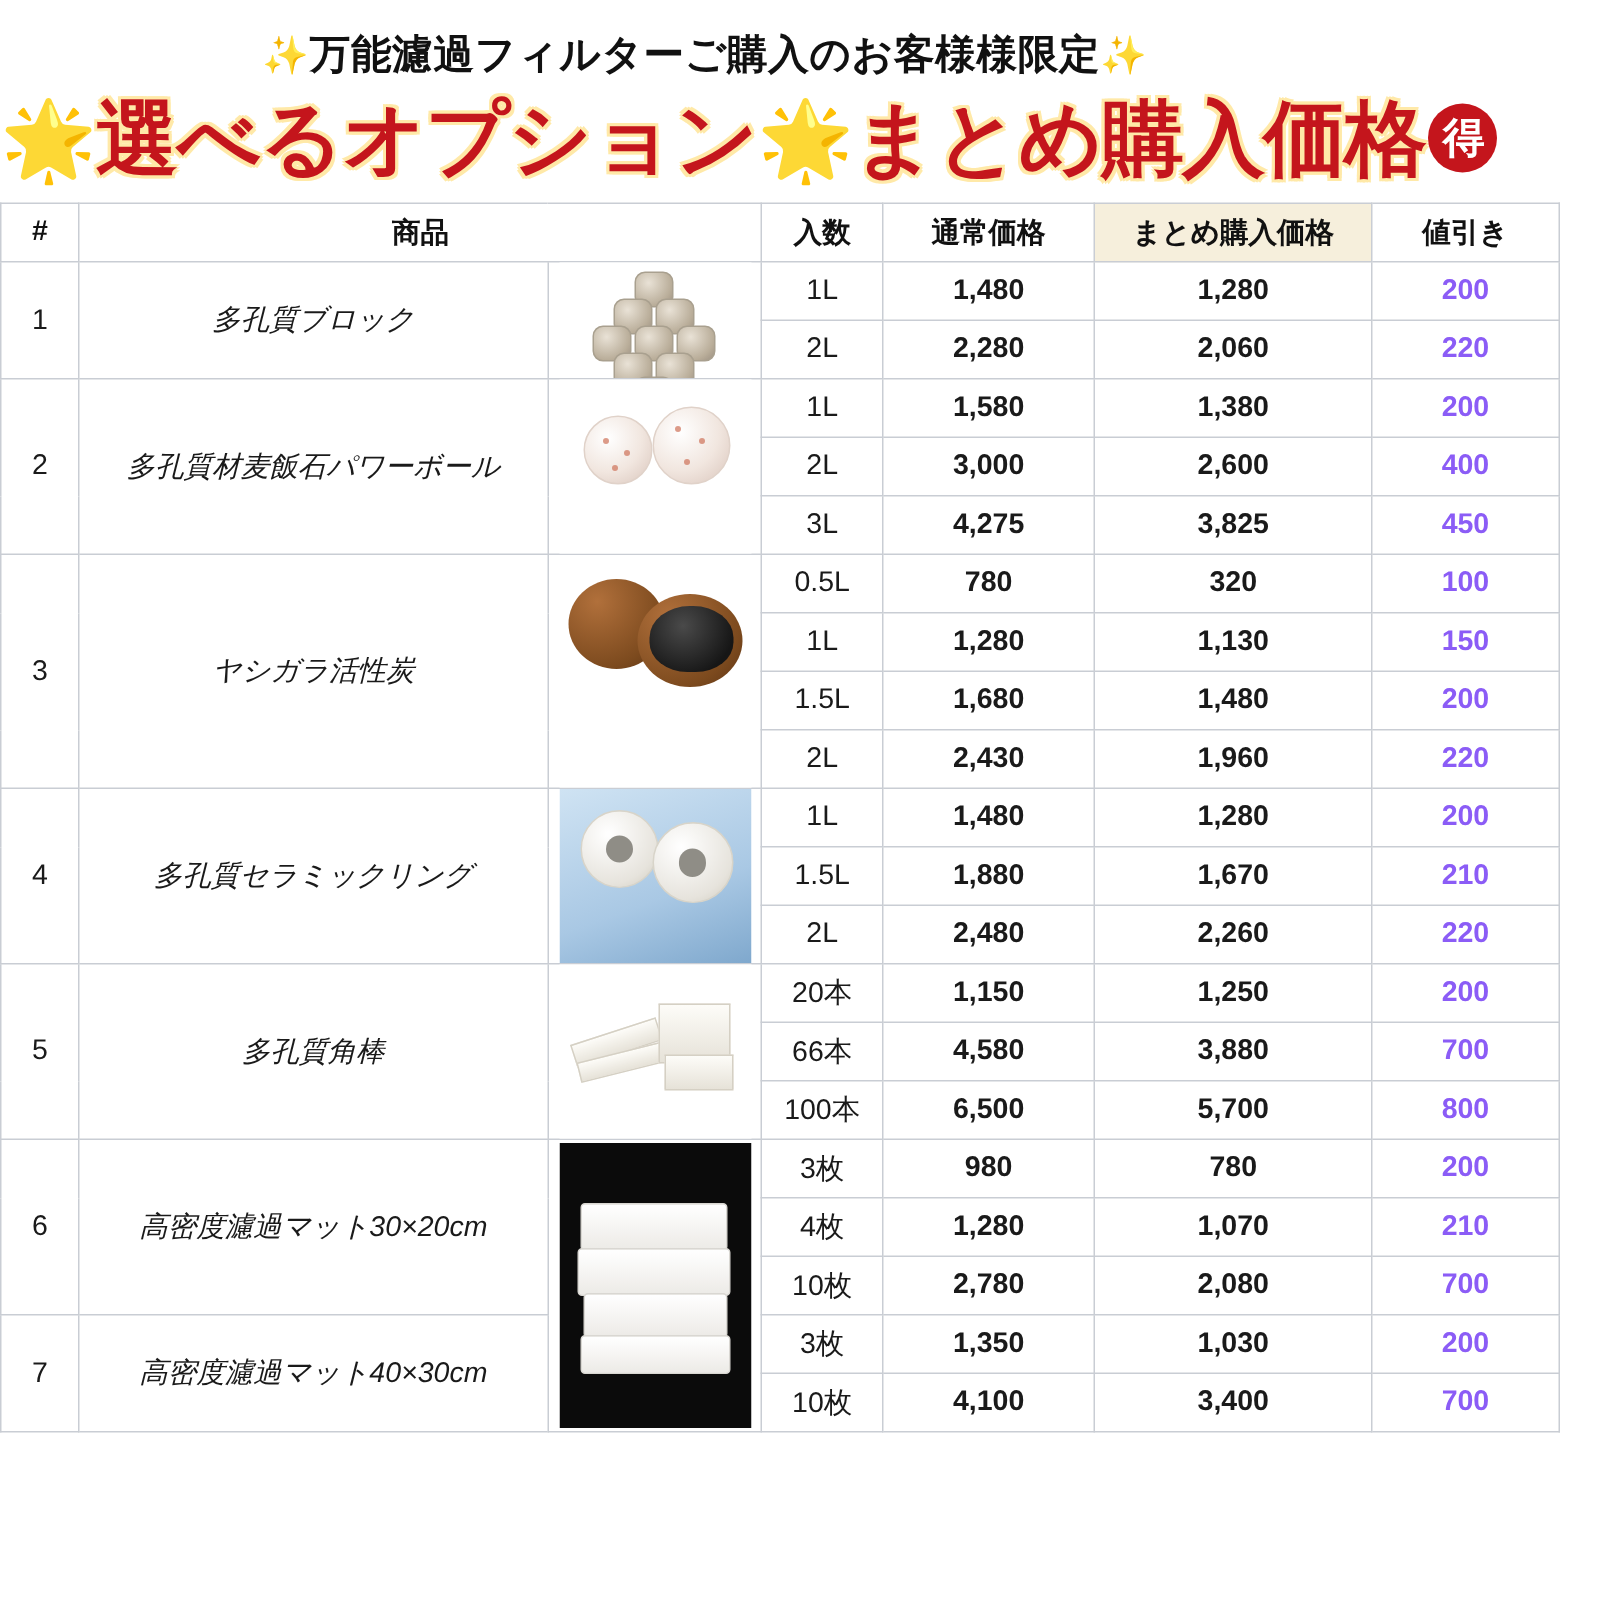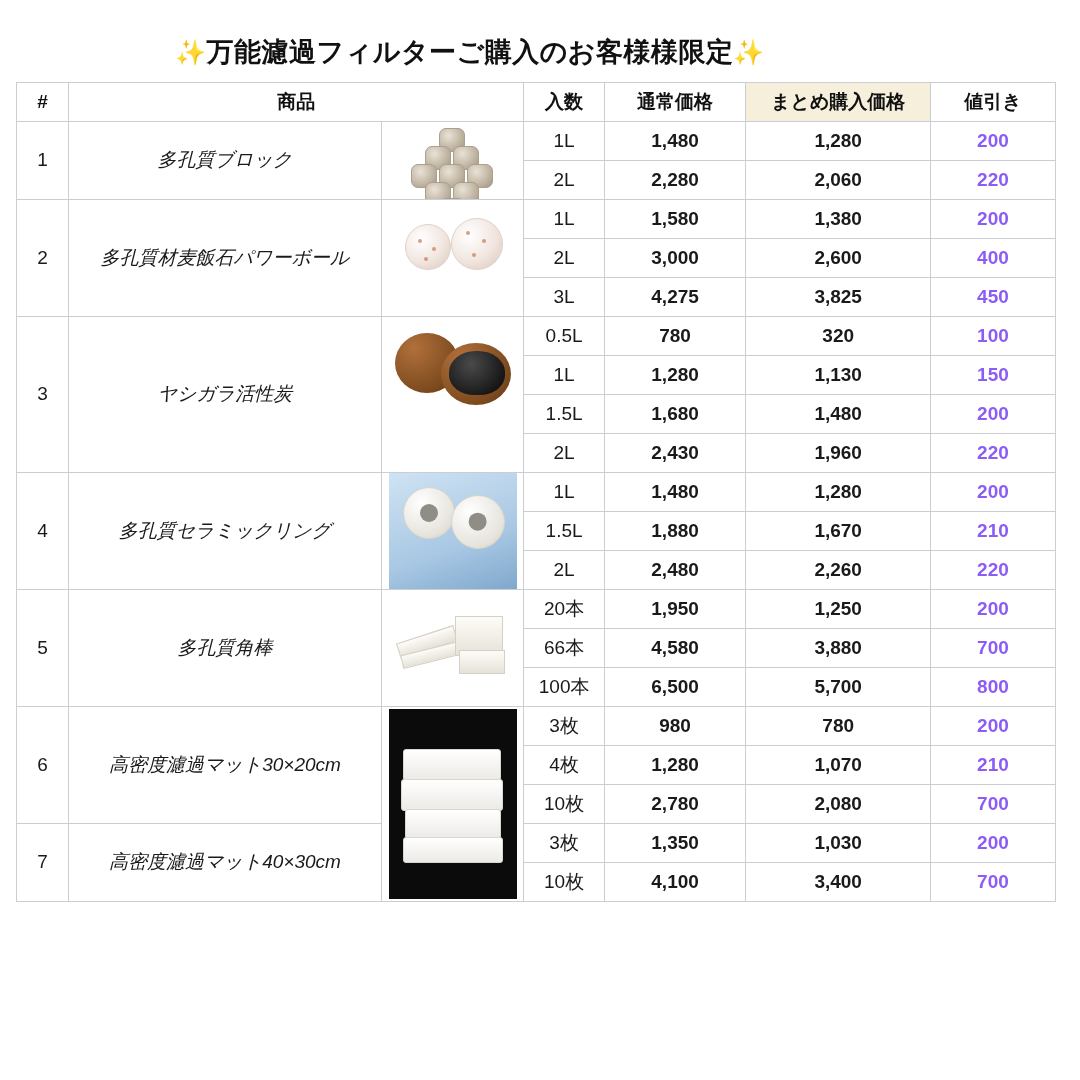--- a/index.html
+++ b/index.html
@@ -12,21 +12,21 @@
     background: #ffffff;
     font-family: "Liberation Sans", "DejaVu Sans", sans-serif;
     color: #1a1a1a;
     overflow: hidden;
   }
   .page {
     width: 940px;
     height: 1080px;
     position: relative;
     box-sizing: border-box;
-    padding: 16px;
+    padding: 0;
   }
 
   
   .subtitle {
     text-align: center;
     font-size: 27px;
     font-weight: bold;
     letter-spacing: 0.5px;
     color: #111111;
     padding-top: 22px;
@@ -209,20 +209,23 @@
 </style>
 </head>
 <body>
 
 <div class="page">
 
   <div class="subtitle">
     <span class="sparkle">✨</span><span>万能濾過フィルターご購入のお客様様限定</span><span class="sparkle">✨</span>
   </div>
 
+  <div class="title">
+    <span class="star">🌟</span><span>選べるオプション</span><span class="star">🌟</span><span>まとめ購入価格</span><span class="badge-toku">得</span>
+  </div>
 
   <table class="price">
     <colgroup>
       <col class="c-num">
         <col class="c-name">
         <col class="c-img">
         <col class="c-qty">
       <col class="c-normal">
         <col class="c-bundle">
         <col class="c-disc">
@@ -369,21 +372,21 @@
         <td class="name" rowspan="3">多孔質角棒</td>
         <td class="imgcell" rowspan="3">
           <div class="thumb">
             <div class="stick" style="left:8px;top:44px;width:58px;height:14px;transform:rotate(-18deg);"></div>
             <div class="stick" style="left:12px;top:58px;width:58px;height:12px;transform:rotate(-14deg);"></div>
             <div class="stick" style="left:66px;top:26px;width:46px;height:38px;"></div>
             <div class="stick" style="left:70px;top:60px;width:44px;height:22px;"></div>
           </div>
         </td>
         <td class="qty">20本</td>
-        <td class="normal">1,950</td>
+        <td class="normal">1,150</td>
         <td class="bundle">1,250</td>
         <td class="disc">200</td>
       </tr>
       <tr>
         <td class="qty">66本</td>
         <td class="normal">4,580</td>
         <td class="bundle">3,880</td>
         <td class="disc">700</td>
       </tr>
       <tr>

